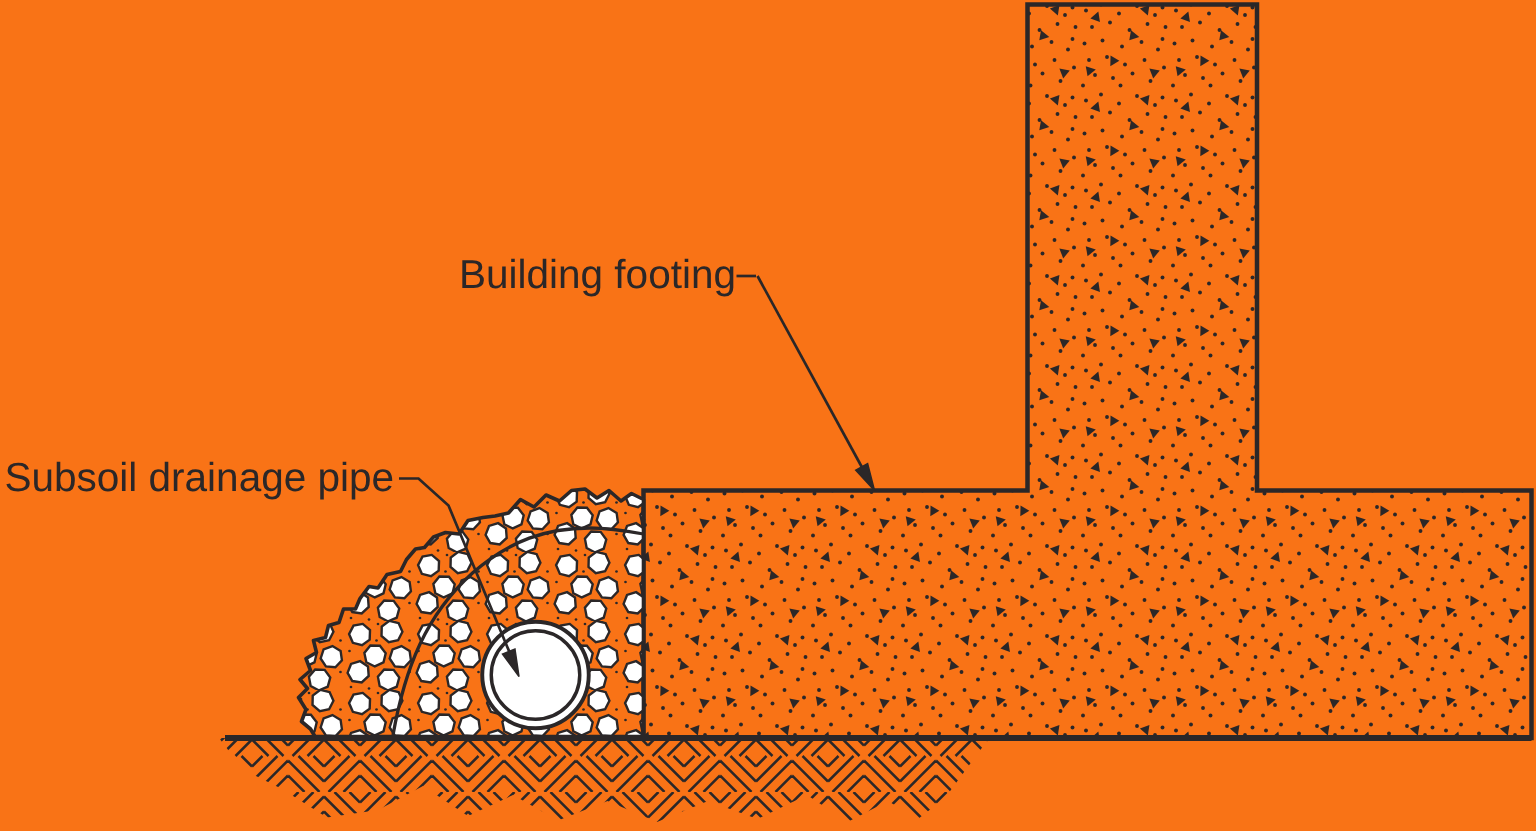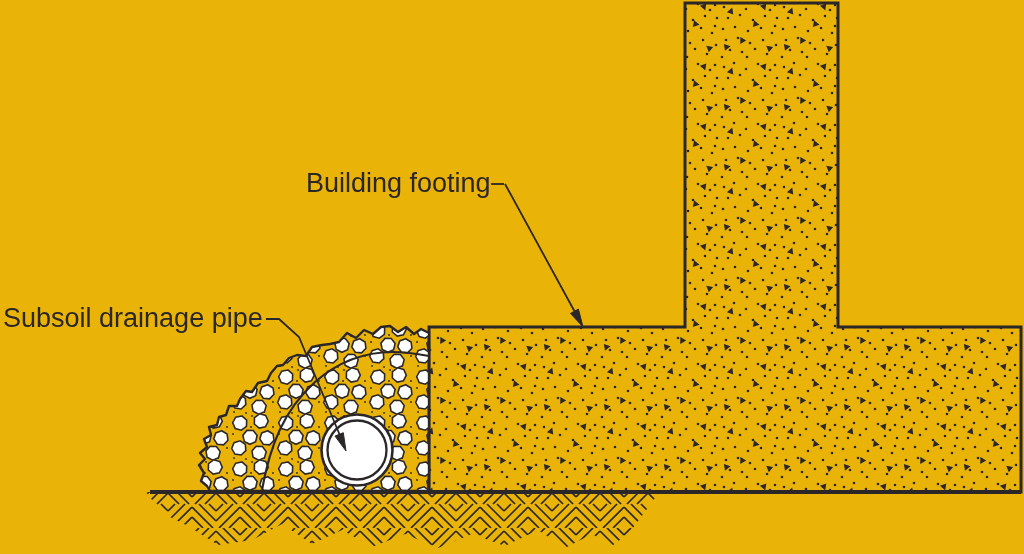--- a/index.html
+++ b/index.html
@@ -1,20 +1,20 @@
 <!DOCTYPE html>
 <html><head>
 <meta charset="utf-8">
 <style>
   html, body { margin: 0; padding: 0; background: #ffffff; }
   .canvas {
     position: relative;
     width: 1024px;
     height: 554px;
-    background: #eab308;
+    background: #f97316;
     overflow: hidden;
     font-family: "Liberation Sans", sans-serif;
   }
   svg { display: block; }
   text {
     font-family: "Liberation Sans", sans-serif;
     fill: #2b2728;
   }
 </style>
 </head>

